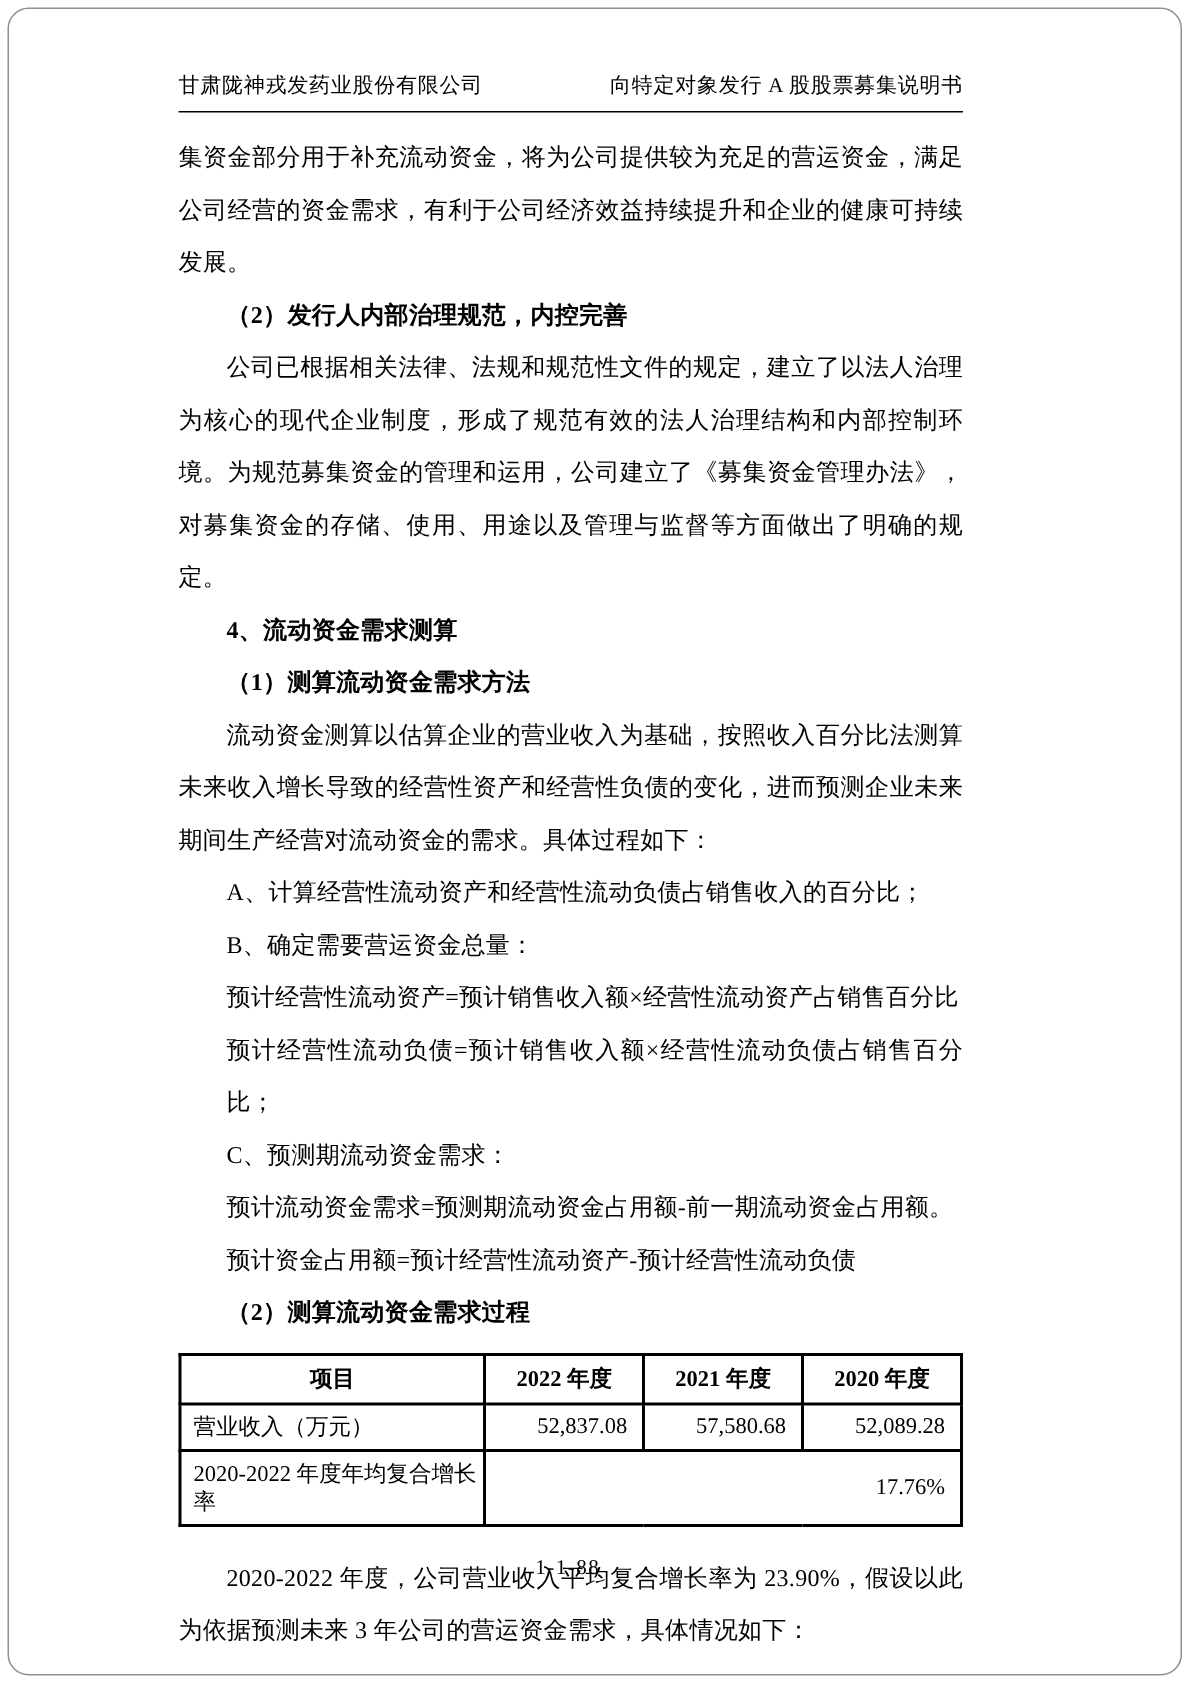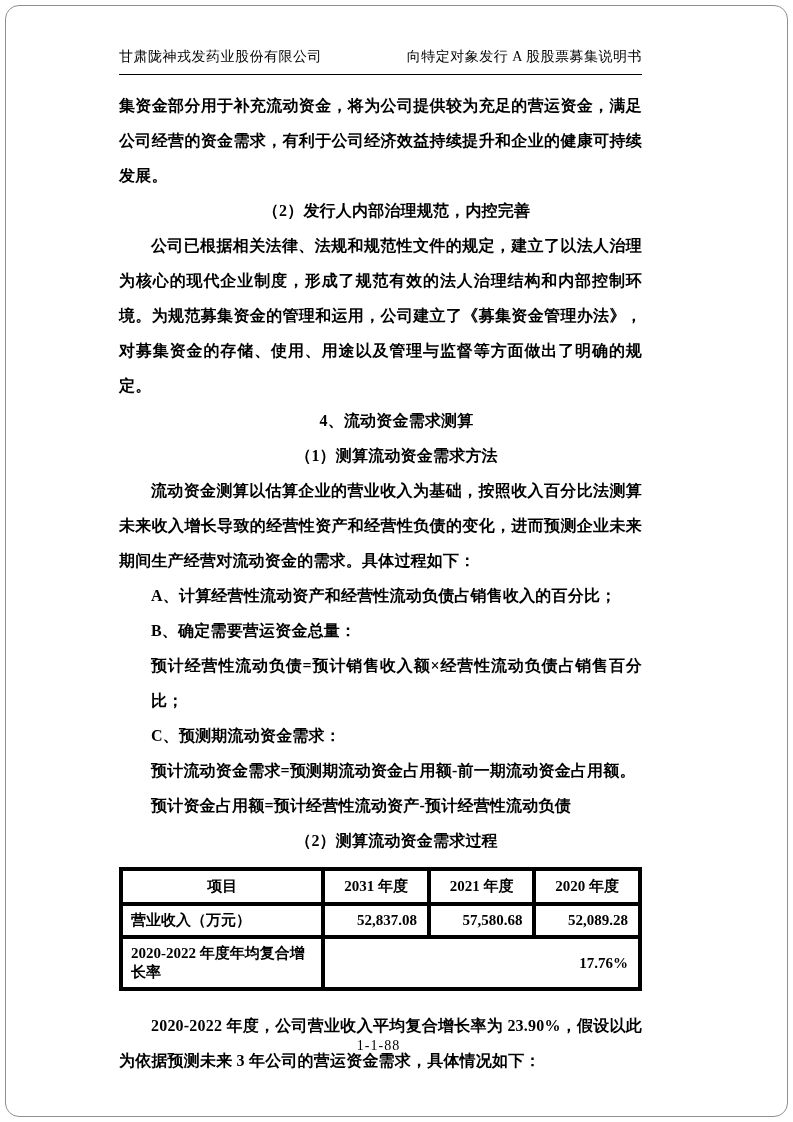--- a/index.html
+++ b/index.html
@@ -28,41 +28,41 @@
     align-items: flex-end;
     font-size: 14px;
     padding-bottom: 8px;
     border-bottom: 1.5px solid #000;
     letter-spacing: 0.5px;
   }
   .content { margin-top: 13px; }
   p, h3 {
     font-size: 16px;
     line-height: 35px;
-    font-weight: bold;
+    font-weight: normal;
     text-align: justify;
     letter-spacing: 0.2px;
   }
   .indent { text-indent: 2em; }
   .block-indent { padding-left: 2em; }
-  h3 { font-weight: bold; padding-left: 2em; text-align: center; }
+  h3 { font-weight: bold; padding-left: 2em; text-align: left; }
   table {
     width: 100%;
     border-collapse: collapse;
     margin-top: 9px;
     font-size: 15px;
   }
-  table, th, td { border: 4px solid #000000; }
+  table, th, td { border: 2px solid #000000; }
   table { border: 1.5px solid #000; }
   th {
     font-weight: bold;
     text-align: center;
     padding: 6px 4px;
   }
-  td { padding: 5px 4px; font-weight: bold; }
+  td { padding: 5px 4px; }
   td.label { text-align: left; padding-left: 8px; }
   td.num { text-align: right; padding-right: 10px; }
   col.c-item { width: 39%; }
   col.c-year { width: 20.33%; }
   .after-table { margin-top: 17px; }
   .footer {
     position: absolute;
     left: 0; right: 2px;
     top: 1038px;
     text-align: center;
@@ -93,20 +93,21 @@
     <h3>4、流动资金需求测算</h3>
 
     <h3>（1）测算流动资金需求方法</h3>
 
     <p class="indent">流动资金测算以估算企业的营业收入为基础，按照收入百分比法测算未来收入增长导致的经营性资产和经营性负债的变化，进而预测企业未来期间生产经营对流动资金的需求。具体过程如下：</p>
 
     <p class="block-indent">A、计算经营性流动资产和经营性流动负债占销售收入的百分比；</p>
 
     <p class="block-indent">B、确定需要营运资金总量：</p>
 
+    <p class="block-indent">预计经营性流动资产=预计销售收入额×经营性流动资产占销售百分比</p>
 
     <p class="block-indent">预计经营性流动负债=预计销售收入额×经营性流动负债占销售百分比；</p>
 
     <p class="block-indent">C、预测期流动资金需求：</p>
 
     <p class="block-indent">预计流动资金需求=预测期流动资金占用额-前一期流动资金占用额。</p>
 
     <p class="block-indent">预计资金占用额=预计经营性流动资产-预计经营性流动负债</p>
 
     <h3>（2）测算流动资金需求过程</h3>
@@ -115,21 +116,21 @@
     <table>
       <colgroup>
         <col class="c-item">
           <col class="c-year">
           <col class="c-year">
           <col class="c-year">
       </colgroup>
       <thead>
         <tr>
           <th>项目</th>
-          <th>2031 年度</th>
+          <th>2022 年度</th>
           <th>2021 年度</th>
           <th>2020 年度</th>
         </tr>
       </thead>
       <tbody>
         <tr>
           <td class="label">营业收入（万元）</td>
           <td class="num">52,837.08</td>
           <td class="num">57,580.68</td>
           <td class="num">52,089.28</td>

